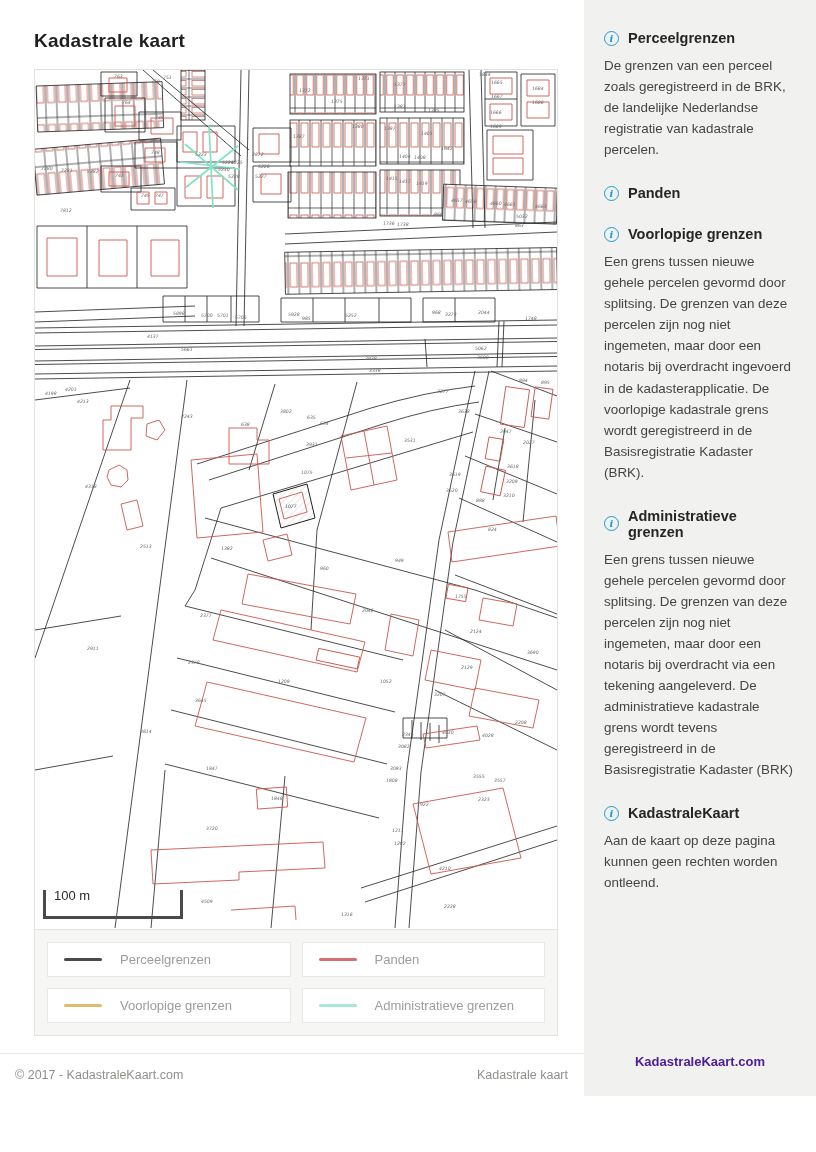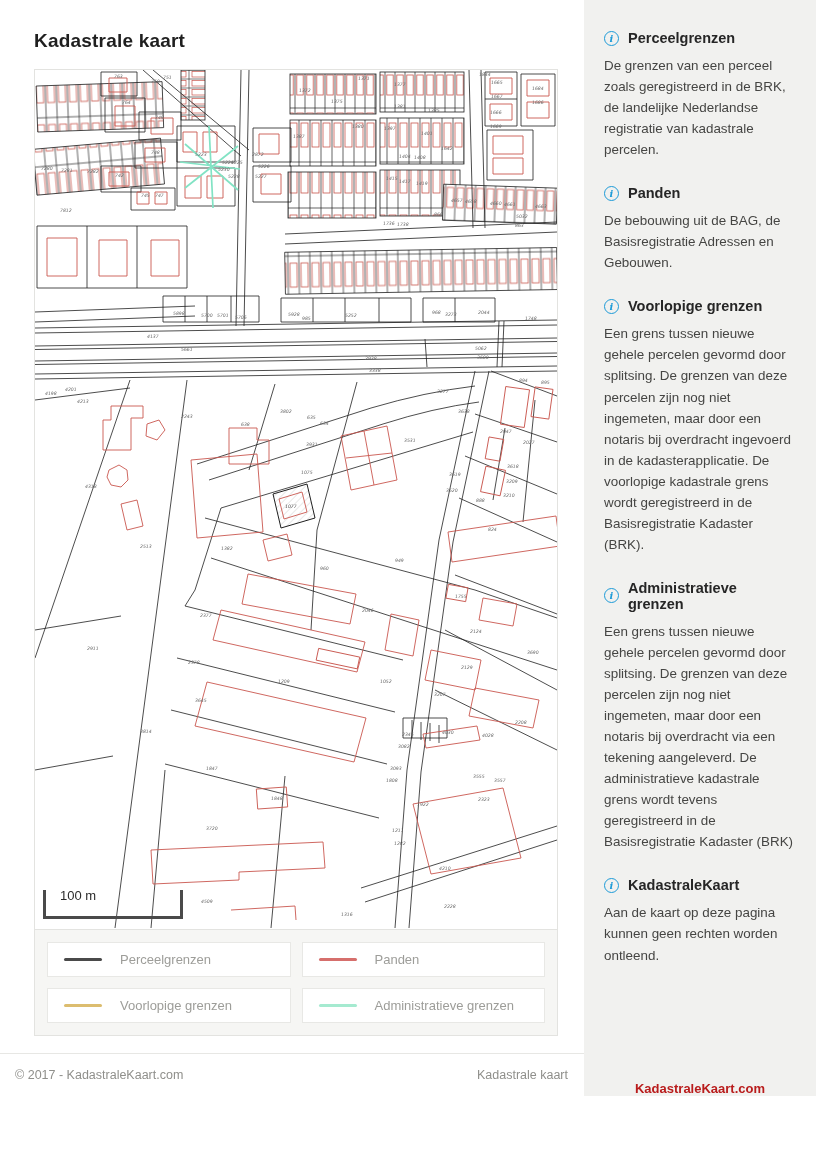--- a/index.html
+++ b/index.html
@@ -17,21 +17,21 @@
   .p{fill:none;stroke:#1f1f1f;stroke-width:.8;stroke-linejoin:round;}
   .band{stroke:#1f1f1f;stroke-width:.8;}
   .b{fill:none;stroke:#c9574f;stroke-width:.9;stroke-linejoin:round;}
   .teal{fill:none;stroke:#82e3c4;stroke-width:1.7;}
   .hl{fill:url(#hatch);stroke:#1f1f1f;stroke-width:1;}
   .t{font:italic 4.6px "DejaVu Sans",sans-serif;fill:#6a6a6a;}
   .t-hl{fill:#4d4d4d;}
   
   .scalebar{position:absolute;left:8px;bottom:10px;width:134px;height:26px;
             border-left:3px solid #4a4a4a;border-right:3px solid #4a4a4a;border-bottom:3px solid #4a4a4a;}
-  .scalebar-label{position:absolute;top:-2px;left:11px;font-size:13px;color:#2b2b2b;
+  .scalebar-label{position:absolute;top:-2px;left:5px;font-size:13px;color:#2b2b2b;
                   background:rgba(255,255,255,.85);padding:0 3px;}
   
   .legend{width:524px;box-sizing:border-box;background:#f6f6f4;border:1px solid #e3e3e0;
           padding:12px;display:grid;grid-template-columns:1fr 1fr;gap:11px;}
   .legend-item{background:#fff;border:1px solid #e8e8e5;height:35px;display:flex;align-items:center;
                padding-left:16px;gap:18px;box-sizing:border-box;}
   .legend-swatch{width:38px;height:3px;border-radius:2px;flex:none;}
   .legend-label{font-size:13px;color:#9d9d99;}
   
   .col-side{width:232px;box-sizing:border-box;background:#f1f1ef;display:flex;flex-direction:column;
@@ -41,21 +41,21 @@
                    font-size:14.5px;font-weight:700;color:#262626;}
   .info-icon{width:15px;height:15px;flex:none;border:1.6px solid #1d9bd8;border-radius:50%;
              color:#1d9bd8;font:italic 700 10px "DejaVu Serif",serif;display:inline-flex;
              align-items:center;justify-content:center;box-sizing:border-box;}
   .info-section p{margin:0;font-size:13.4px;line-height:1.57;color:#454543;}
   
   .footer-left{margin-top:auto;margin-left:-34px;margin-right:-26px;height:42px;border-top:1px solid #e7e7e4;
                display:flex;align-items:center;justify-content:space-between;padding:0 16px 0 15px;
                font-size:12.5px;color:#8f8f8b;background:#fff;}
   .footer-right{margin-top:auto;margin-left:-20px;margin-right:-20px;height:42px;display:flex;
-                align-items:flex-end;justify-content:center;font-size:13px;font-weight:700;color:#b91c1c;}
+                align-items:flex-start;justify-content:center;font-size:13px;font-weight:700;color:#4c1d95;}
 </style>
 </head>
 <body>
 
 <div class="page">
 
   <div class="col-main">
     <h1 class="title">Kadastrale kaart</h1>
 
     <div class="map-card">
@@ -408,21 +408,20 @@
             <span class="info-icon" style="border-color: rgb(29, 155, 216); color: rgb(29, 155, 216);">i</span>
             <span>Perceelgrenzen</span>
           </h3>
           <p>De grenzen van een perceel zoals geregistreerd in de BRK, de landelijke Nederlandse registratie van kadastrale percelen.</p>
         </div>
         <div class="info-section">
           <h3>
             <span class="info-icon" style="border-color: rgb(29, 155, 216); color: rgb(29, 155, 216);">i</span>
             <span>Panden</span>
           </h3>
-          <p>De bebouwing uit de BAG, de Basisregistratie Adressen en Gebouwen.</p>
         </div>
         <div class="info-section">
           <h3>
             <span class="info-icon" style="border-color: rgb(29, 155, 216); color: rgb(29, 155, 216);">i</span>
             <span>Voorlopige grenzen</span>
           </h3>
           <p>Een grens tussen nieuwe gehele percelen gevormd door splitsing. De grenzen van deze percelen zijn nog niet ingemeten, maar door een notaris bij overdracht ingevoerd in de kadasterapplicatie. De voorlopige kadastrale grens wordt geregistreerd in de Basisregistratie Kadaster (BRK).</p>
         </div>
         <div class="info-section">
           <h3>

